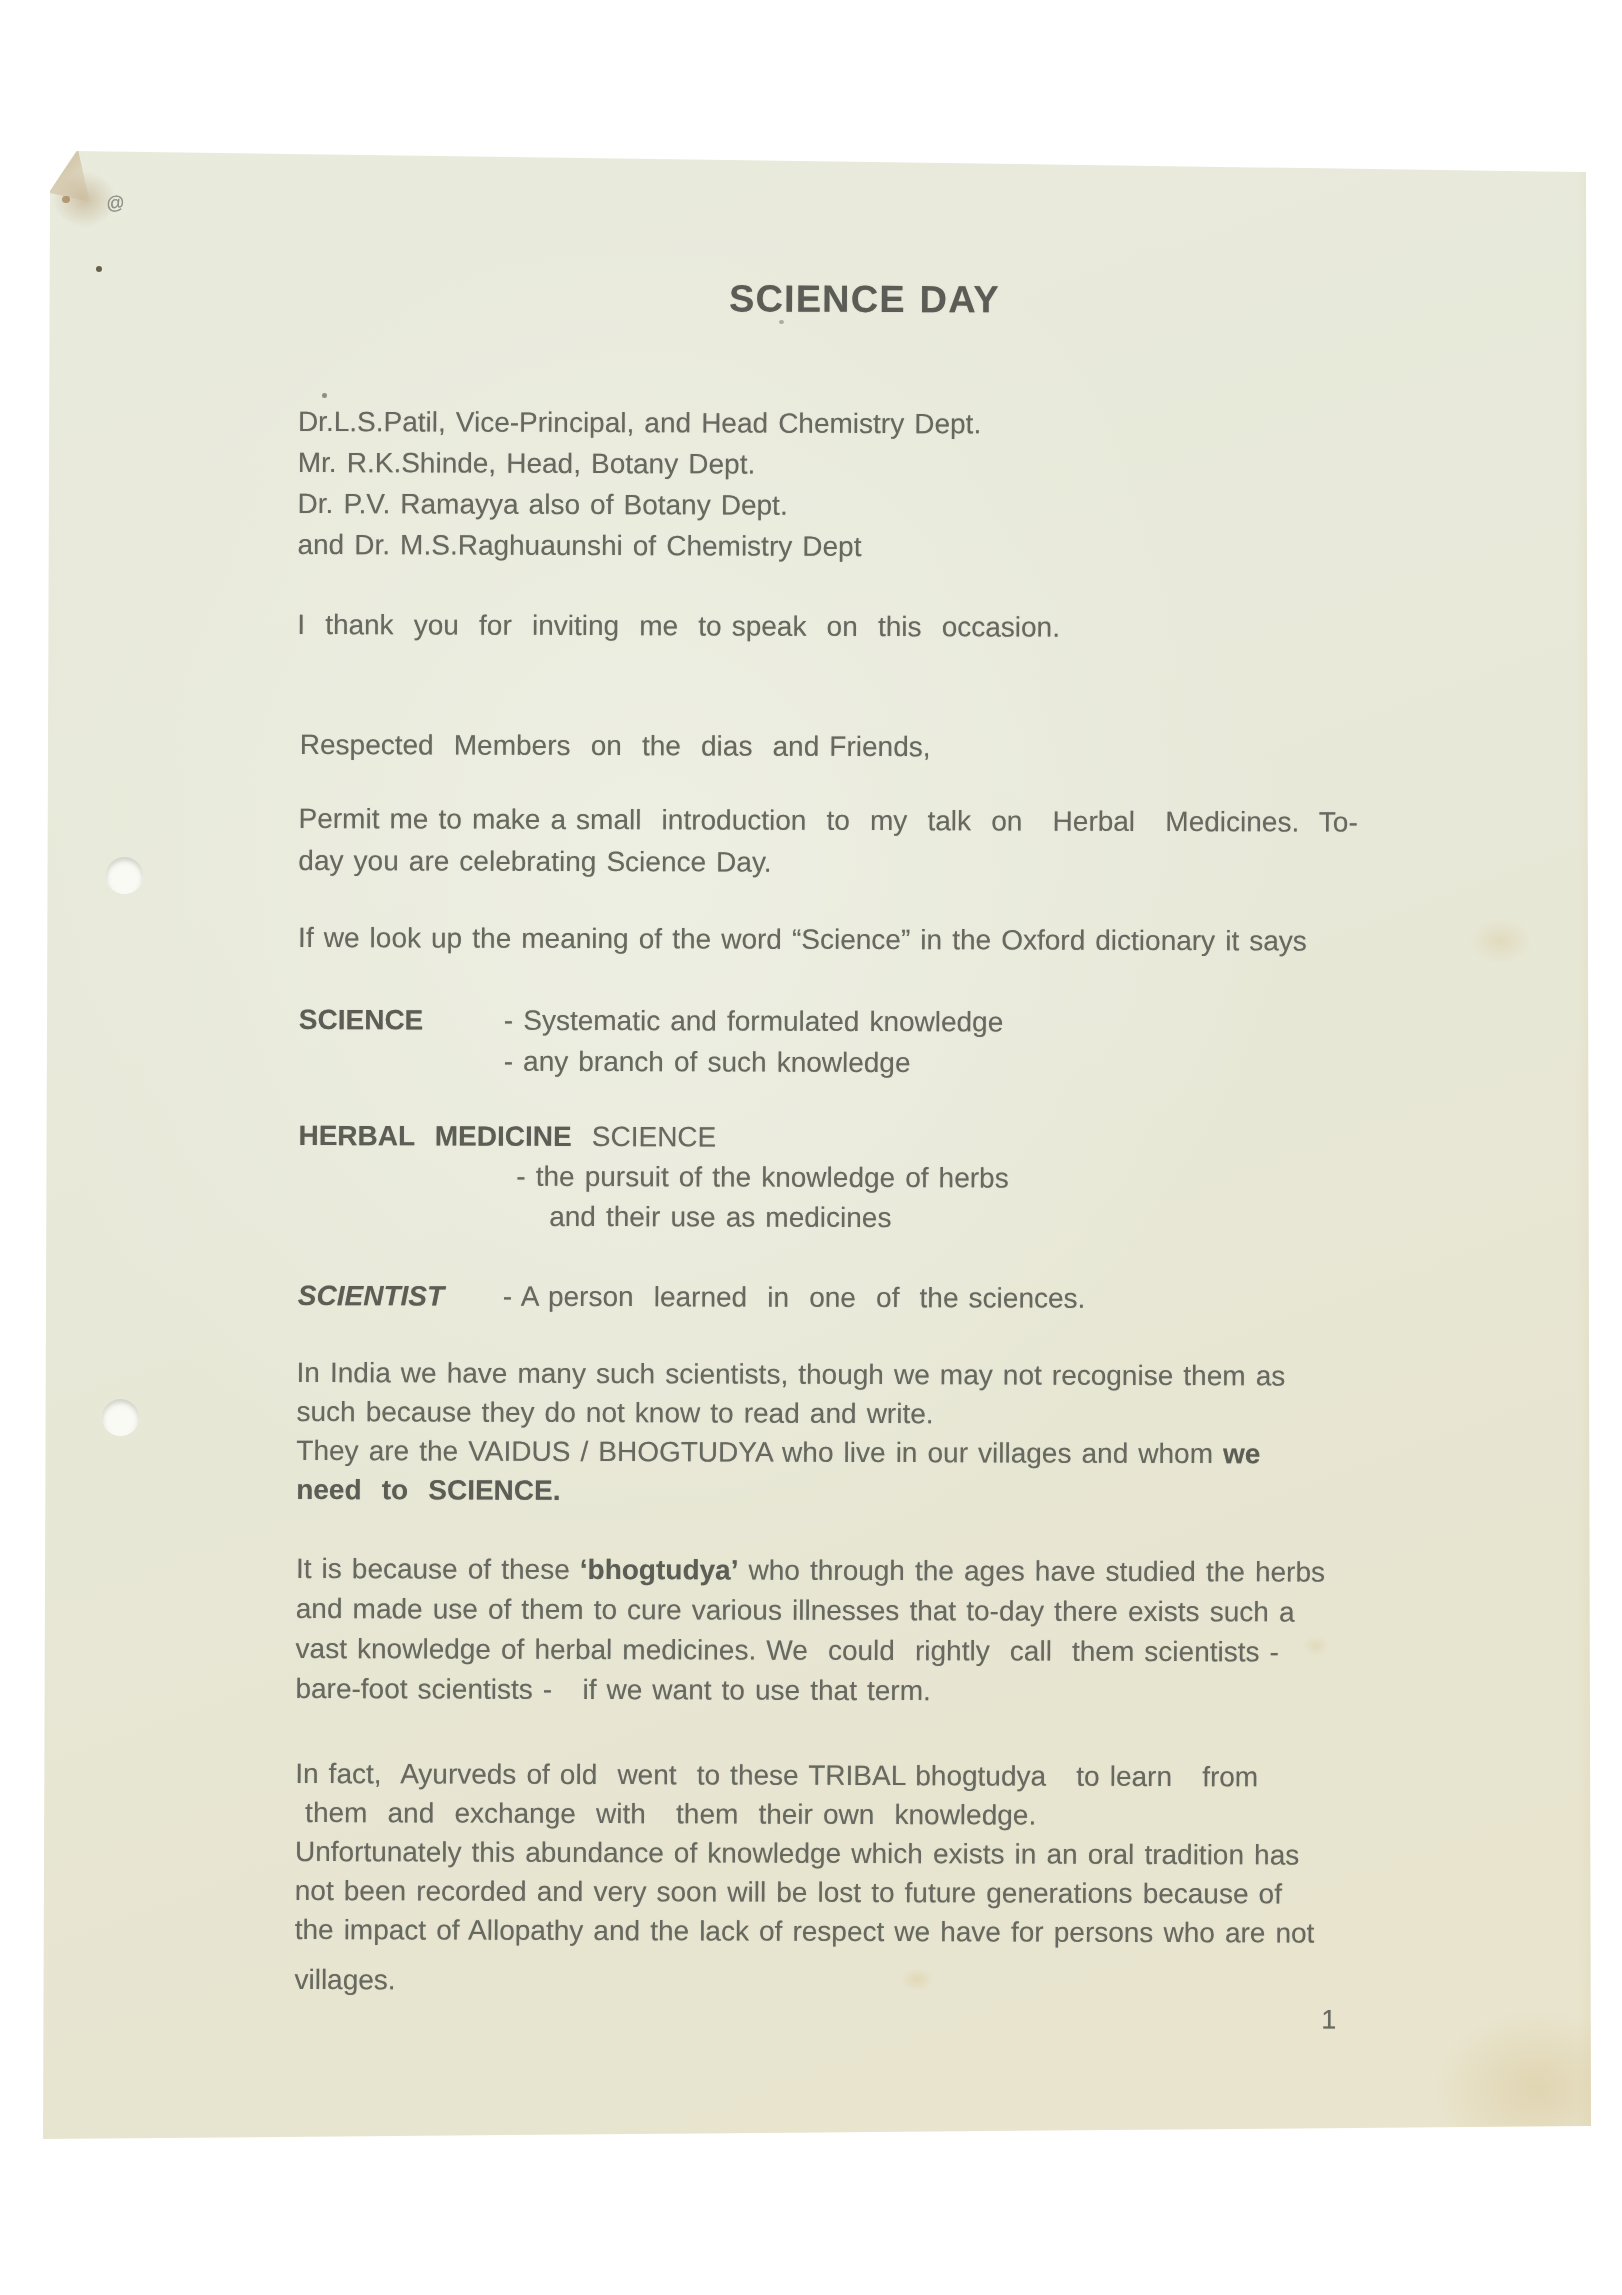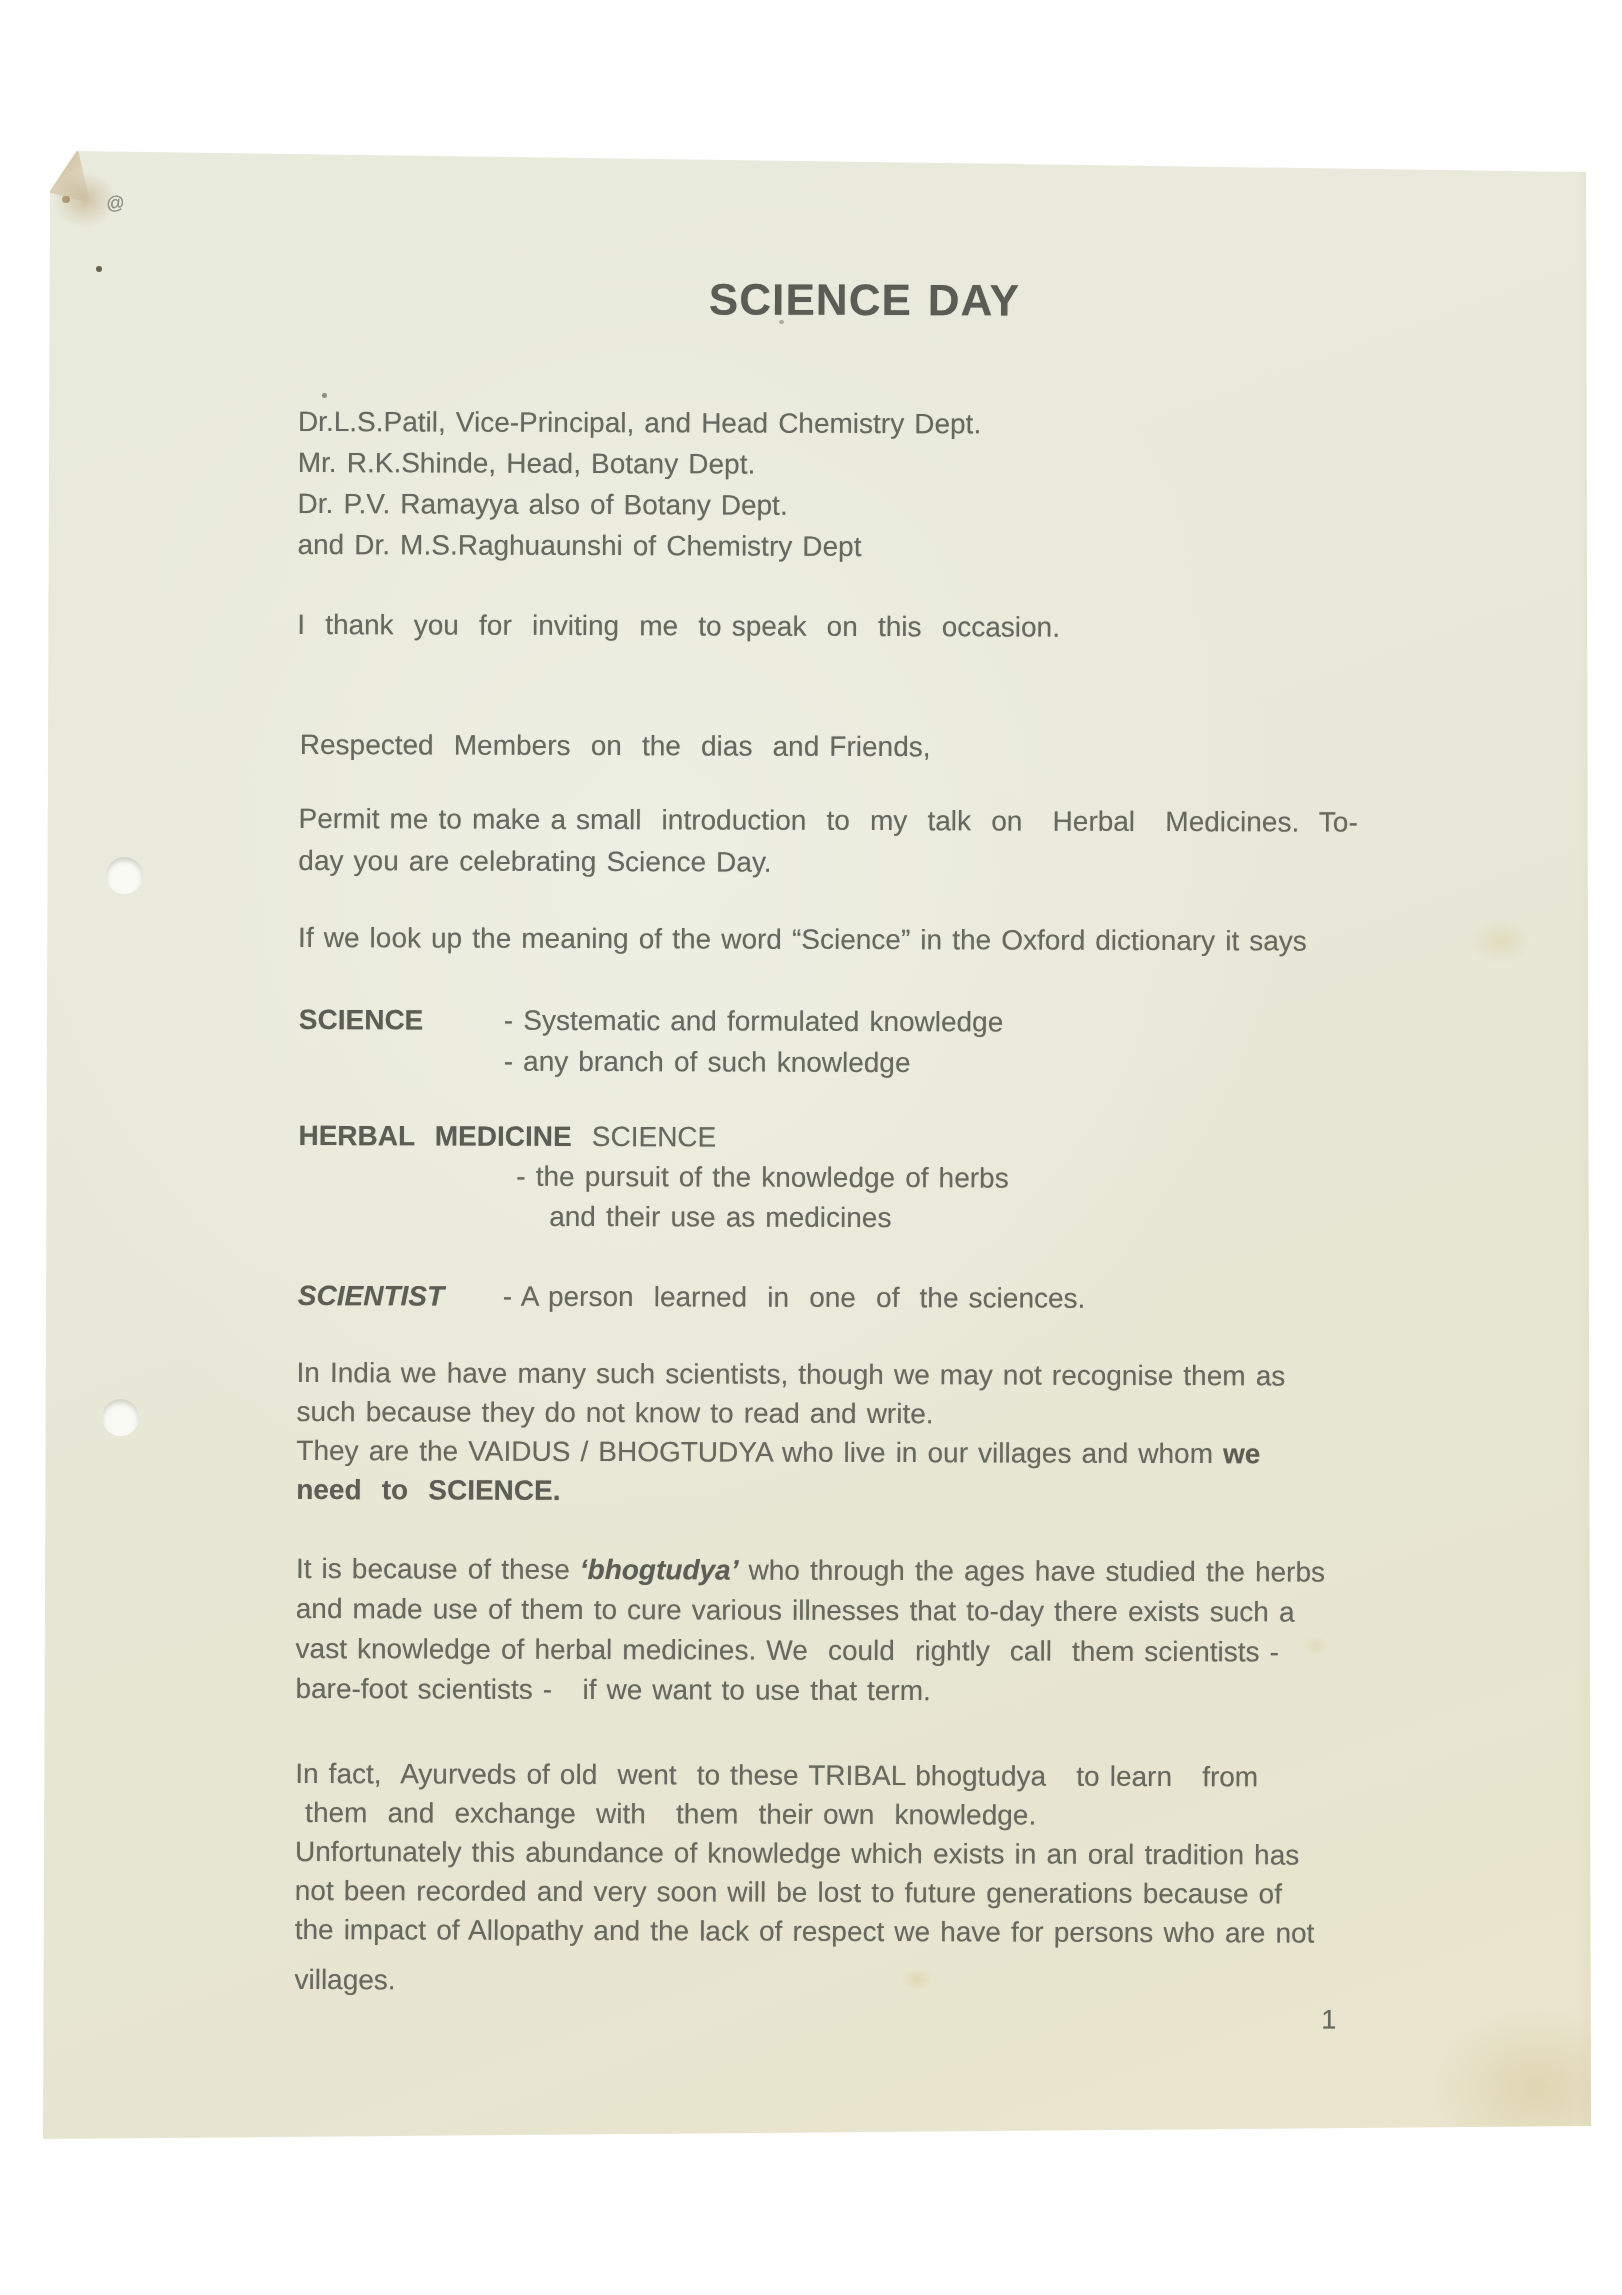--- a/index.html
+++ b/index.html
@@ -64,24 +64,24 @@
   .textlayer{
     position:absolute;inset:0;
     transform:rotate(0.2deg);transform-origin:298px 402px;
     color:#67685f;
     text-shadow:0 0 0.9px rgba(103,104,95,.45);
     word-spacing:2.3px;
   }
   .block{position:absolute;font-size:28px;line-height:41px;}
   .line{white-space:pre;}
   .b{font-weight:bold;color:#5c5d55;}
-  .i{font-style:italic;}
+  .i{}
   .title{
     left:864px;top:277px;transform:translateX(-50%);
-    font-size:44px;font-weight:bold;letter-spacing:1.1px;color:#5b5c55;
+    font-size:38px;font-weight:bold;letter-spacing:1.1px;color:#5b5c55;
     text-shadow:0 0 1.1px rgba(91,92,85,.4);
     white-space:pre;
   }
   .addressees{left:298px;top:401px;}
   .thanks{left:298px;top:604px;}
   .salutation{left:301px;top:724px;}
   .intro{left:300px;top:798px;line-height:42px;}
   .lookup{left:300px;top:917px;}
   .def-science{left:301px;top:999px;}
   .def-science .def-term{position:absolute;left:0;top:0;}

